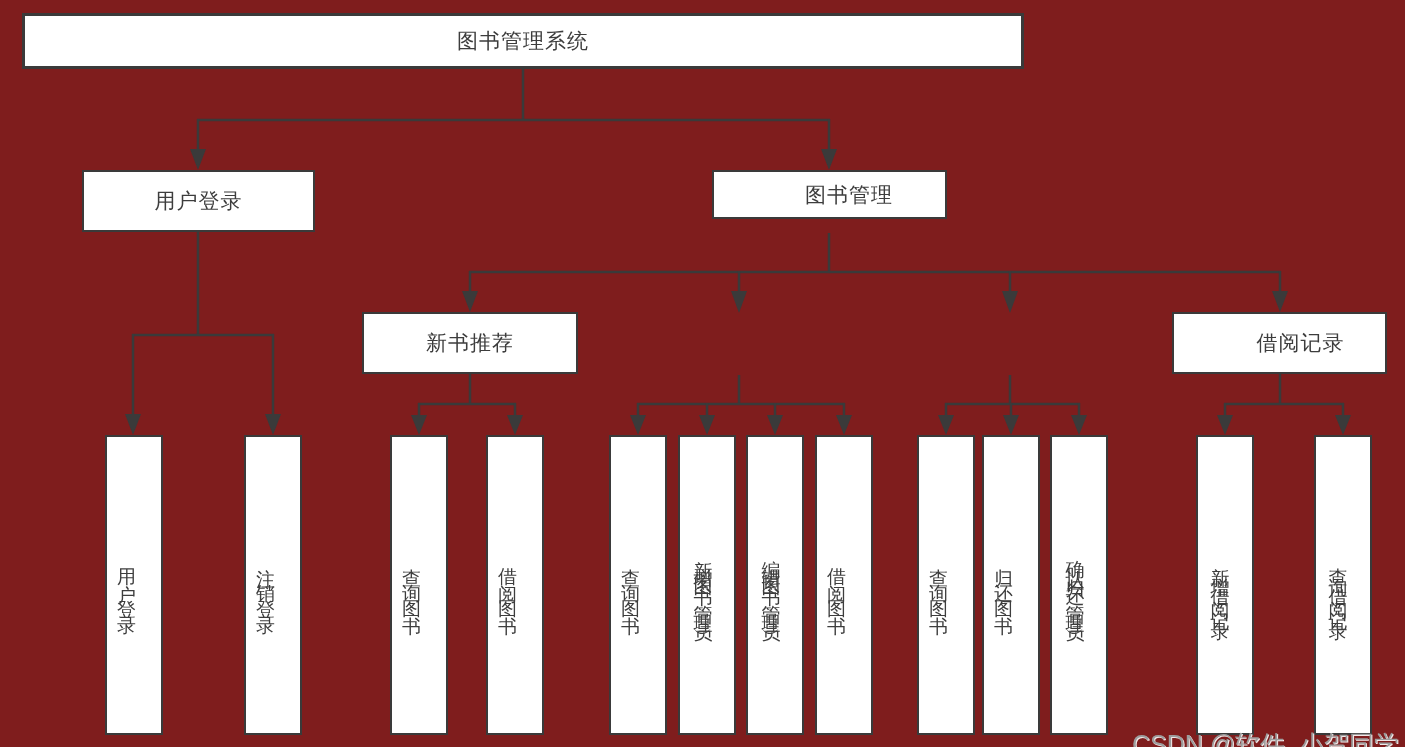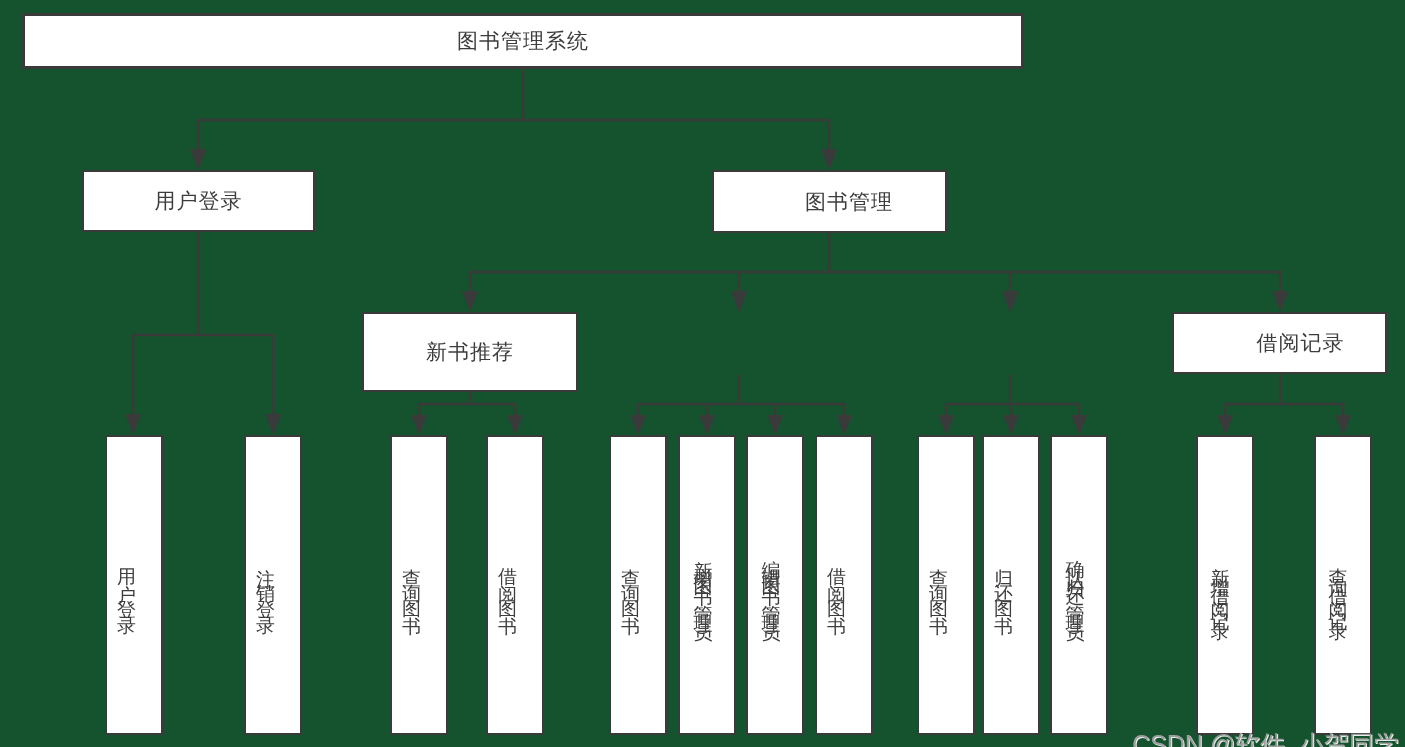--- a/index.html
+++ b/index.html
@@ -1,19 +1,19 @@
 <!DOCTYPE html>
 <html><head>
 <meta charset="utf-8">
 <style>
   html,body{margin:0;padding:0;background:#ffffff;}
   #canvas{
     position:relative;
     width:1405px;height:747px;
-    background:#14532d;
+    background:#7f1d1d;
     font-family:"Liberation Sans","DejaVu Sans",sans-serif;
     overflow:hidden;
   }
   #wires{position:absolute;left:0;top:0;width:1405px;height:747px;}
   .box{
     position:absolute;
     box-sizing:border-box;
     border:2px solid #3a3a3a;
     background:#ffffff;
     color:#3d3d3d;
@@ -28,22 +28,22 @@
     text-orientation:mixed;
     font-size:19px;
     line-height:1;
   }
   .ls4{letter-spacing:16px;padding-block-start:14px;}
   .ls6{letter-spacing:11px;padding-block-start:9px;}
   .ls9{letter-spacing:9px;padding-block-start:7px;}
   
   .p-root{left:22px;top:13px;width:1002px;height:56px;}
   .p-user-login{left:82px;top:170px;width:233px;height:62px;}
-  .p-book-mgmt{left:712px;top:170px;width:235px;height:63px;padding-left:39px;}
-  .p-new-rec{left:362px;top:312px;width:216px;height:80px;}
+  .p-book-mgmt{left:712px;top:170px;width:235px;height:49px;padding-left:39px;}
+  .p-new-rec{left:362px;top:312px;width:216px;height:62px;}
   .p-bk-borrow{left:632px;top:313px;width:215px;height:62px;}
   .p-cur-borrow{left:902px;top:313px;width:215px;height:62px;}
   .p-rec{left:1172px;top:312px;width:215px;height:62px;padding-left:42px;}
   .p-l1{left:105px;top:435px;width:58px;height:300px;}
   .p-l2{left:244px;top:435px;width:58px;height:300px;}
   .p-l3{left:390px;top:435px;width:58px;height:300px;}
   .p-l4{left:486px;top:435px;width:58px;height:300px;}
   .p-l5{left:609px;top:435px;width:58px;height:300px;}
   .p-l6{left:678px;top:435px;width:58px;height:300px;}
   .p-l7{left:746px;top:435px;width:58px;height:300px;}

